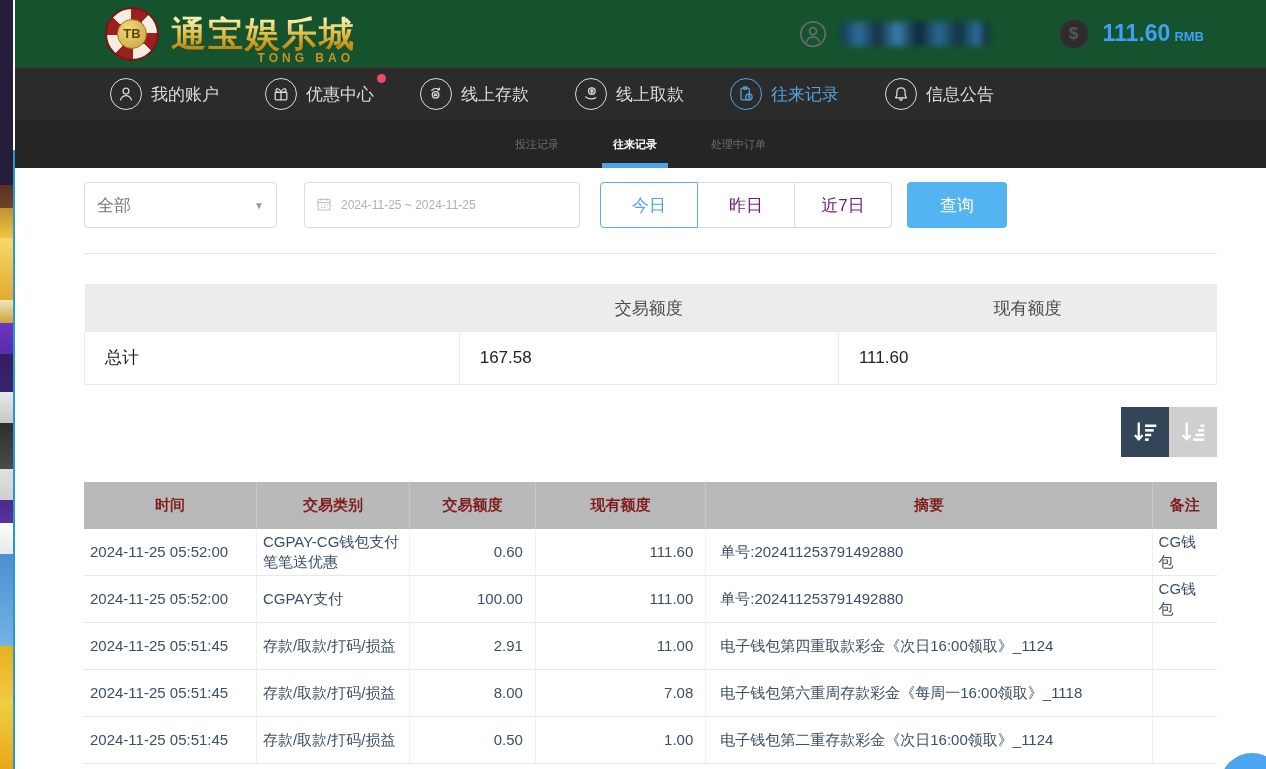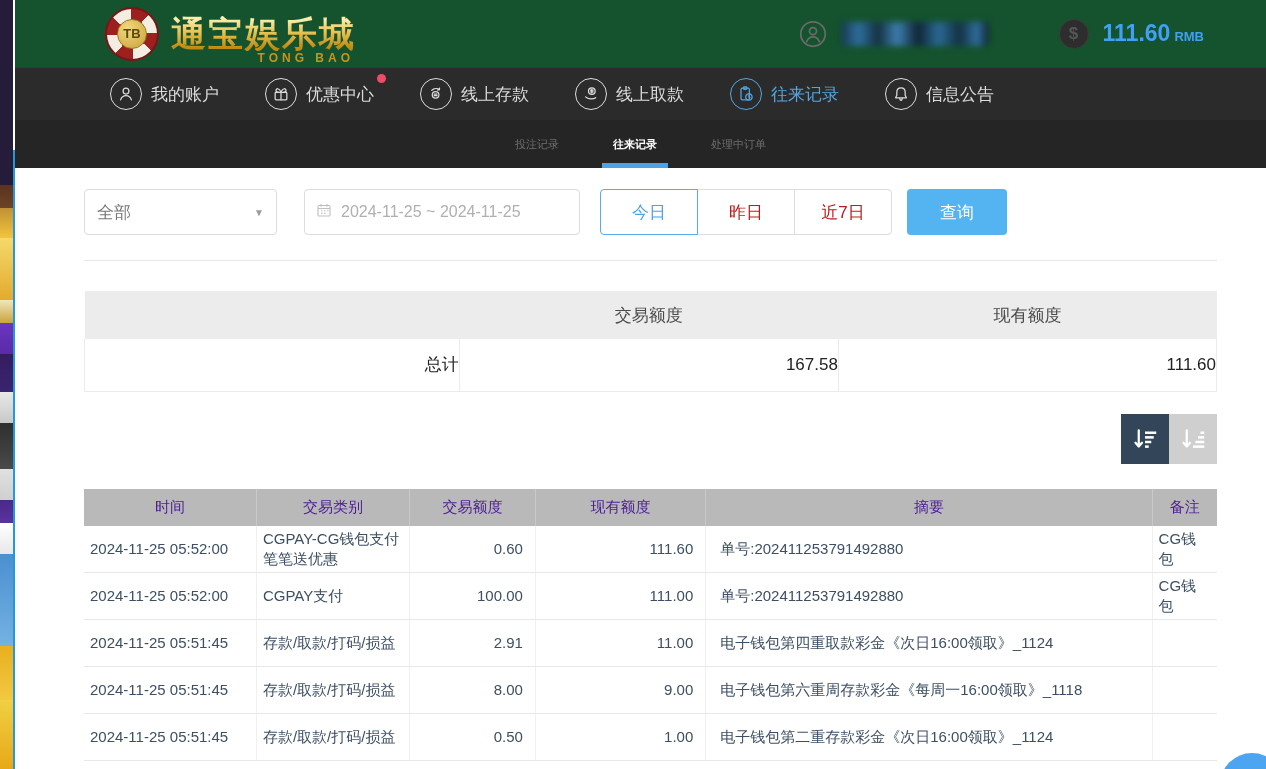--- a/index.html
+++ b/index.html
@@ -76,63 +76,63 @@
   
   .subtab-bar { height:48px; background:#252525; display:flex; justify-content:center;
     align-items:center; gap:54px; }
   .subtab { color:#6f6f6f; font-size:11px; height:100%; display:flex; align-items:center;
     position:relative; cursor:pointer; }
   .subtab.active { color:#fff; font-weight:bold; }
   .subtab.active .underline { position:absolute; bottom:0; left:50%; transform:translateX(-50%);
     width:66px; height:5px; background:#4da3e8; }
 
   
-  .content { padding:13px 49px 0 69px; background:#fff;margin-top:7px; }
+  .content { padding:13px 49px 0 69px; background:#fff; }
 
   .filter-row { display:flex; align-items:center; height:48px; }
   .select-box { width:193px; height:46px; border:1px solid #dcdcdc; border-radius:4px;
     display:flex; align-items:center; padding:0 12px; color:#777; font-size:17px;
     cursor:pointer; }
   .select-arrow { margin-left:auto; font-size:10px; color:#9a9a9a; }
   .date-box { width:276px; height:46px; border:1px solid #dcdcdc; border-radius:4px;
     display:flex; align-items:center; gap:8px; padding:0 10px; margin-left:27px;
-    color:#b0b0b0; font-size:16px; cursor:pointer; }
+    color:#b0b0b0; font-size:12px; cursor:pointer; }
   .cal-ic svg { width:18px; height:18px; stroke:#c0c0c0; fill:none; stroke-width:1.5; }
   .btn-group { display:flex; margin-left:20px; border-radius:4px; }
   .qbtn { width:98px; height:46px; border:1px solid #dcdcdc; background:#fff;
-    color:#b91c1c; font-size:17px; display:flex; align-items:center; justify-content:center;
+    color:#701a75; font-size:17px; display:flex; align-items:center; justify-content:center;
     cursor:pointer; margin-left:-1px; }
   .qbtn:first-child { border-radius:4px 0 0 4px; margin-left:0; }
   .qbtn:last-child { border-radius:0 4px 4px 0; }
   .qbtn.active { border:1px solid #5aabe8; color:#4da3e8; position:relative; z-index:2;
     border-radius:4px 0 0 4px; }
   .search-btn { width:100px; height:46px; margin-left:15px; background:#54b4f2; border:none;
     border-radius:4px; color:#fff; font-size:17px; cursor:pointer; }
 
   .hr-divider { border:none; border-top:1px solid #e6e6e6; margin-top:24px; }
 
   
   .summary-table { width:100%; border-collapse:collapse; margin-top:30px; table-layout:fixed; }
   .summary-table thead td { background:#ececec; height:48px; text-align:center;
     color:#4a4a4a; font-size:17px; }
-  .summary-table tbody td { height:52px; text-align:right; color:#222; font-size:17px;
-    border:1px solid #ebebeb; border-top:none; }
+  .summary-table tbody td { height:52px; text-align:left; color:#222; font-size:17px;
+    border:1px solid #ebebeb; border-top:none;padding-left:20px; }
 
   
   .sort-row { display:flex; justify-content:flex-end; margin-top:22px; }
   .sort-btn { width:48px; height:50px; display:flex; align-items:center; justify-content:center;
     cursor:pointer; }
   .sort-btn.desc { background:#334659; }
   .sort-btn.asc { background:#cfcfcf; }
   .sort-btn svg { width:30px; height:30px; }
 
   
   .data-table { width:100%; border-collapse:collapse; margin-top:25px; table-layout:fixed; }
-  .data-table thead td { background:#b9b9b9; color:#4c1d95; height:37px; text-align:center;
-    font-size:15px; font-weight:normal; border-right:1px solid #c9c9c9; }
+  .data-table thead td { background:#b9b9b9; color:#7f1d1d; height:47px; text-align:center;
+    font-size:15px; font-weight:bold; border-right:1px solid #c9c9c9; }
   .data-table thead td:last-child { border-right:none; }
   .data-table tbody td { height:47px; color:#3d4f63; font-size:15px;
     border-bottom:1px solid #e8e8e8; border-right:1px solid #f0f0f0; padding:2px 6px;
     line-height:1.35; }
   .data-table tbody td:last-child { border-right:none; }
   .data-table tbody tr td.num { text-align:right; padding-right:12px; }
   .data-table tbody tr td.desc-cell { padding-left:14px; }
 
   
   .chat-fab { position:absolute; left:1220px; top:753px; width:64px; height:64px;
@@ -363,21 +363,21 @@
           <td>存款/取款/打码/损益</td>
           <td class="num">2.91</td>
           <td class="num">11.00</td>
           <td class="desc-cell">电子钱包第四重取款彩金《次日16:00领取》_1124</td>
           <td></td>
         </tr>
         <tr>
           <td>2024-11-25 05:51:45</td>
           <td>存款/取款/打码/损益</td>
           <td class="num">8.00</td>
-          <td class="num">9.00</td>
+          <td class="num">7.08</td>
           <td class="desc-cell">电子钱包第六重周存款彩金《每周一16:00领取》_1118</td>
           <td></td>
         </tr>
         <tr>
           <td>2024-11-25 05:51:45</td>
           <td>存款/取款/打码/损益</td>
           <td class="num">0.50</td>
           <td class="num">1.00</td>
           <td class="desc-cell">电子钱包第二重存款彩金《次日16:00领取》_1124</td>
           <td></td>

